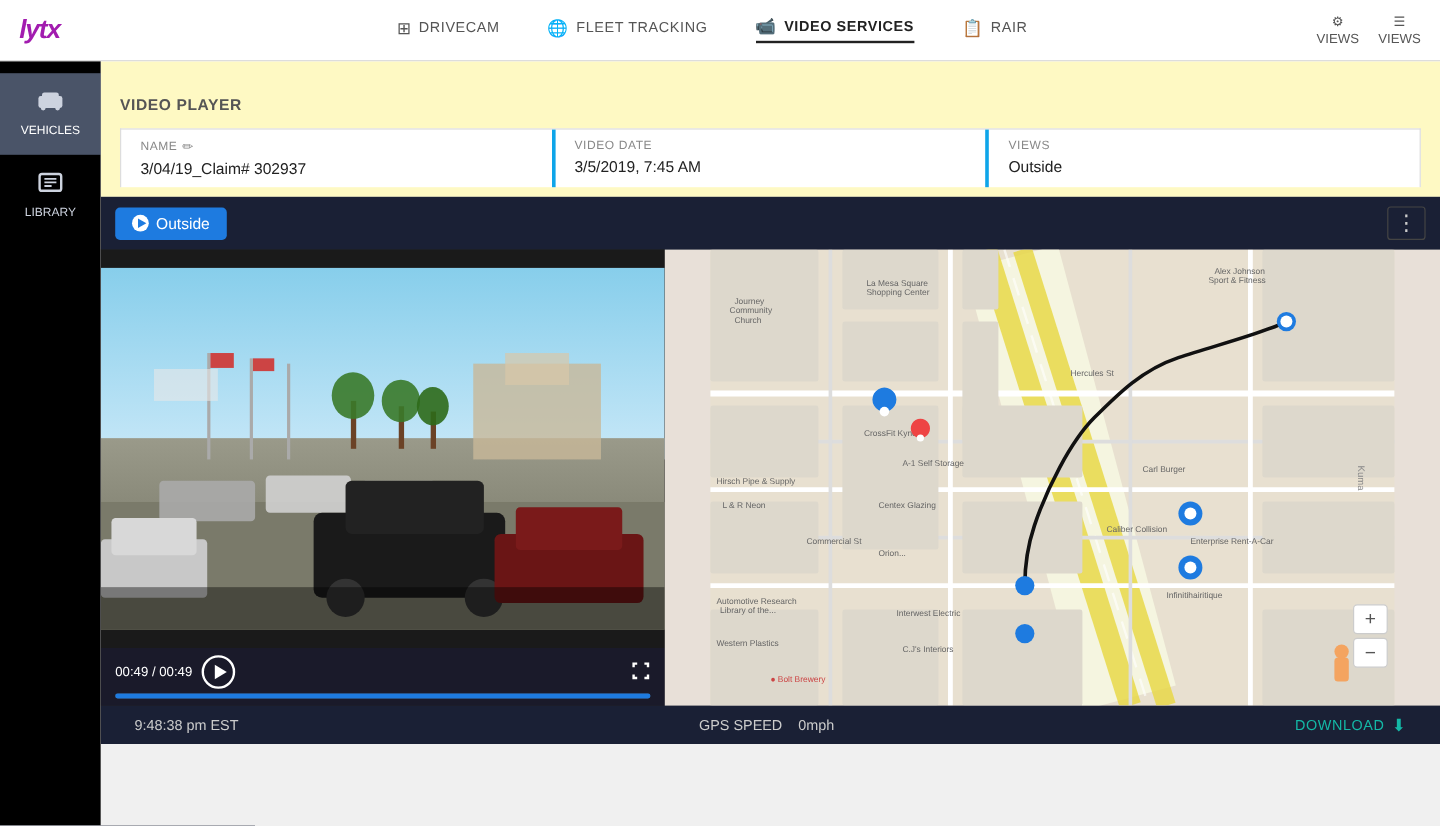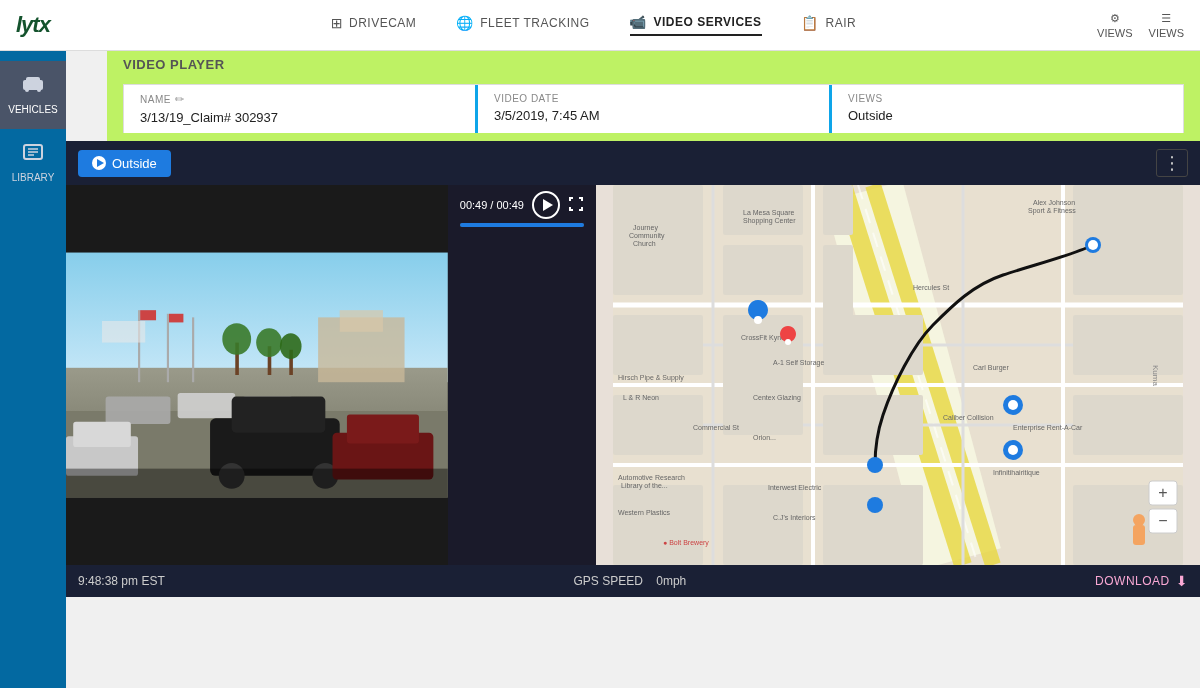--- a/index.html
+++ b/index.html
@@ -11,21 +11,21 @@
       height: 51px;
       display: flex;
       align-items: center;
       border-bottom: 1px solid #ddd;
       padding: 0 16px;
       flex-shrink: 0;
     }
     #logo {
       font-size: 22px;
       font-weight: bold;
-      color: #14532d;
+      color: #a21caf;
       font-style: italic;
       margin-right: 40px;
       letter-spacing: -1px;
     }
     #nav-links {
       display: flex;
       flex: 1;
       justify-content: center;
       gap: 40px;
     }
@@ -65,22 +65,22 @@
 
     
     #main-content {
       display: flex;
       flex: 1;
       overflow: hidden;
     }
 
     
     #sidebar {
-      width: 66px;
-      background: #0369a1;
+      width: 84px;
+      background: #000000;
       display: flex;
       flex-direction: column;
       align-items: center;
       padding-top: 10px;
       gap: 0;
       flex-shrink: 0;
     }
     .sidebar-item {
       display: flex;
       flex-direction: column;
@@ -105,23 +105,22 @@
     #page-area {
       flex: 1;
       display: flex;
       flex-direction: column;
       overflow: hidden;
       background: #f0f0f0;
     }
 
     
     #video-player-section {
-      background: #bef264;
-      padding: 6px 16px 8px 16px;
-      margin-left: 41px;
+      background: #fef9c3;
+      padding: 29px 16px 8px 16px;
     }
     #video-player-title {
       font-size: 13px;
       font-weight: bold;
       color: #555;
       letter-spacing: 0.5px;
       margin-bottom: 12px;
     }
     #video-metadata {
       display: flex;
@@ -210,26 +209,26 @@
       border-radius: 3px;
     }
 
     #video-body {
       display: flex;
       height: 380px;
     }
 
     
     #video-panel {
-      width: 530px;
+      width: 470px;
       flex-shrink: 0;
       background: #2a2a2a;
       position: relative;
       display: flex;
-      flex-direction: row;
+      flex-direction: column;
       text-align: center;
     }
     #video-frame {
       flex: 1;
       position: relative;
       overflow: hidden;
       background: #1a1a1a;
     }
 
     #video-controls {
@@ -296,36 +295,36 @@
     }
     
     #map-svg {
       width: 100%;
       height: 100%;
     }
 
     
     #status-bar {
       background: #1a2035;
-      padding: 8px 12px;
+      padding: 8px 28px;
       display: flex;
       align-items: center;
       color: #ccc;
       font-size: 12px;
     }
     #gps-speed {
       flex: 1;
       text-align: center;
     }
     #download-btn {
       display: flex;
       align-items: center;
       gap: 6px;
       cursor: pointer;
-      color: #f9a8d4;
+      color: #14b8a6;
       font-size: 12px;
       text-transform: uppercase;
       letter-spacing: 0.5px;
     }
     .download-icon {
       font-size: 14px;
     }
   </style>
 </head>
 <body>
@@ -393,21 +392,21 @@
 
     <div id="video-player-section">
       <div id="video-player-title">VIDEO PLAYER</div>
 
       <div id="video-metadata">
         <div class="meta-cell">
           <div class="meta-label">
             <span>NAME</span>
             <span class="edit-icon">✏</span>
           </div>
-          <div class="meta-value">3/13/19_Claim# 302937</div>
+          <div class="meta-value">3/04/19_Claim# 302937</div>
         </div>
         <div class="meta-cell">
           <div class="meta-label">VIDEO DATE</div>
           <div class="meta-value">3/5/2019, 7:45 AM</div>
         </div>
         <div class="meta-cell">
           <div class="meta-label">VIEWS</div>
           <div class="meta-value">Outside</div>
         </div>
       </div>

